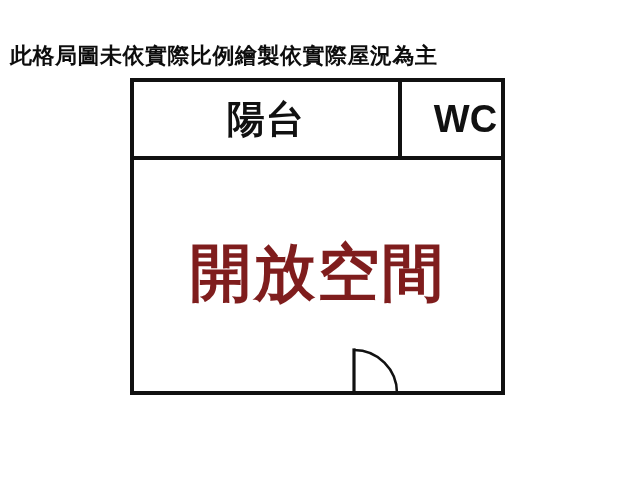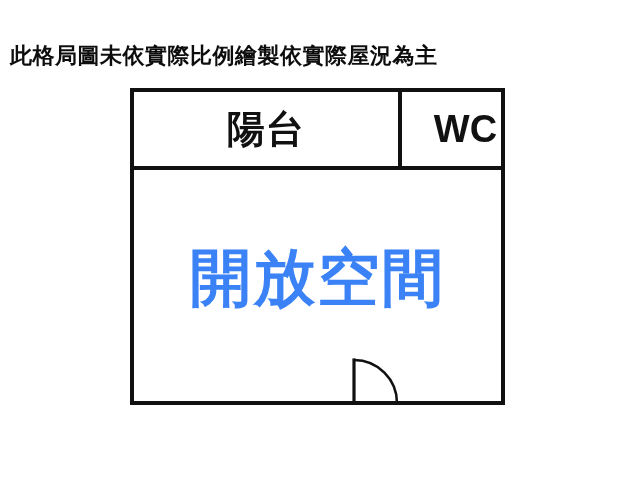--- a/index.html
+++ b/index.html
@@ -37,21 +37,21 @@
     letter-spacing: 0.5px;
     color: #0d0d0d;
     white-space: nowrap;
     font-family: "DejaVu Sans", "Liberation Sans", sans-serif;
   }
 
   
   .plan {
     position: absolute;
     left: 130px;
-    top: 88px;
+    top: 78px;
     width: 375px;
     height: 317px;
     box-sizing: border-box;
     border: 4px solid #111111;
     background: #ffffff;
   }
 
   
   .top-band {
     position: absolute;
@@ -106,24 +106,24 @@
     bottom: 0;
   }
   .label-main {
     position: absolute;
     left: 0;
     right: 0;
     top: 82px;
     text-align: center;
     font-size: 62px;
     font-weight: 700;
-    color: #3b82f6;
+    color: #7f1d1d;
     letter-spacing: 2px;
     line-height: 1;
-    font-family: Liberation Mono, monospace;
+    font-family: Liberation Sans, sans-serif;
   }
 
   
   .door-symbol {
     position: absolute;
     left: 218px;
     bottom: -2px;
     width: 66px;
     height: 46px;
     overflow: visible;

